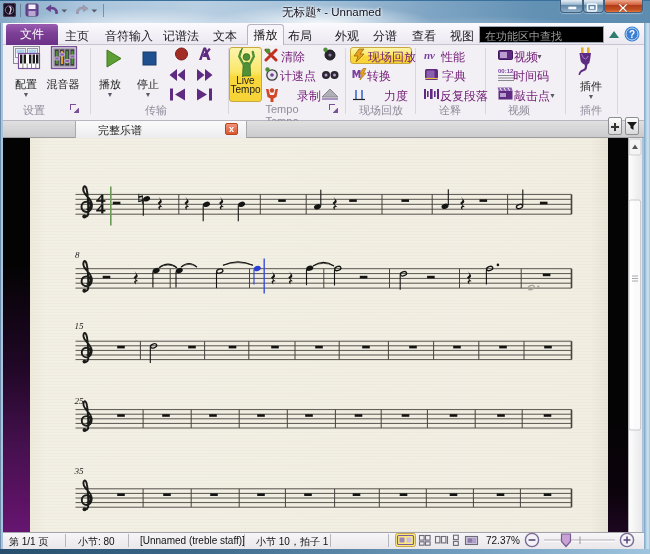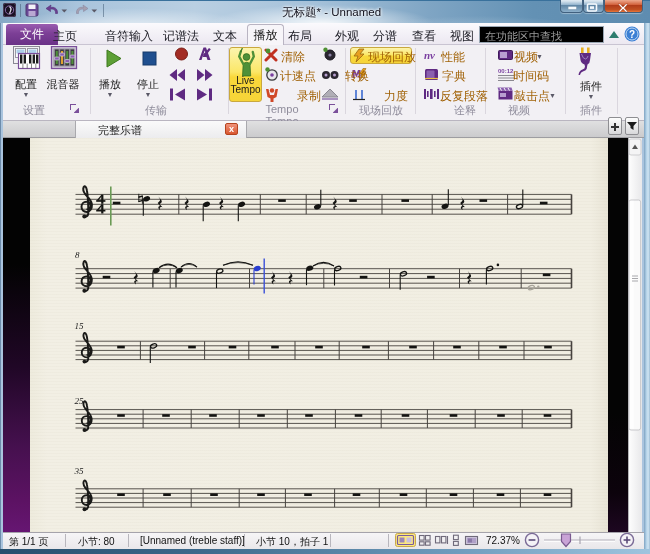--- a/index.html
+++ b/index.html
@@ -34,21 +34,21 @@
     border-radius:3.5px 3.5px 0 0;box-sizing:border-box;display:flex;align-items:center;justify-content:center;
     font-size:12px;color:#141414;}
   #searchbox{left:479px;top:26px;width:125px;height:17px;background:#000000;border:1px solid #9aa7b4;box-sizing:border-box;}
   #searchbox span{position:absolute;left:5px;top:2px;font-size:11px;color:#9a9a9a;}
   
   #ribbon{left:3px;top:45px;width:641px;height:76px;background:#f2f0f4;border-bottom:1px solid #b9b5c0;box-sizing:border-box;}
   .gsep{top:48px;width:1px;height:66px;background:#dad6de;}
   .glabel{top:103px;font-size:11px;color:#8f8c9b;text-align:center;}
   .biglabel{font-size:11px;color:#1a1a1a;text-align:center;}
   .dd{color:#5a5866;font-size:7px;text-align:center;}
-  .rowbtn{font-size:12px;color:#a16207;display:flex;align-items:center;height:16px;}
+  .rowbtn{font-size:12px;color:#701a75;display:flex;align-items:center;height:16px;}
   .launcher{width:9px;height:9px;}
   .launcher:before{content:"";position:absolute;left:0;top:0;width:5px;height:5px;border-left:1.4px solid #7a4f9a;border-top:1.4px solid #7a4f9a;}
   .launcher:after{content:"";position:absolute;right:0;bottom:0;width:5.5px;height:5.5px;background:#7a4f9a;clip-path:polygon(100% 0,100% 100%,0 100%);}
   
   .ylt{background:linear-gradient(#fcf4ae,#fbe768 45%,#f9d83a 55%,#f6d438);border:1px solid #c9a83e;box-sizing:border-box;border-radius:3px;}
   
   #docbar{left:3px;top:121px;width:641px;height:17px;background:linear-gradient(#e0e0e1,#cbcbcd);
     border-bottom:1px solid #9d9da1;box-sizing:border-box;}
   #doctab{left:75px;top:121px;width:172px;height:17px;background:linear-gradient(#fafafa,#ececee);
     border-left:1px solid #a9a9ad;border-right:1px solid #a9a9ad;box-sizing:border-box;}
@@ -106,21 +106,21 @@
 <svg class="abs" style="left:560px;top:0" width="90" height="15" viewBox="0 0 90 15">
   <rect x="8" y="6.5" width="8.5" height="3" rx="1" fill="#f6fafd" stroke="#7a94ab" stroke-width="0.5"></rect>
   <rect x="27.5" y="4" width="9" height="7" rx="1" fill="none" stroke="#f4f8fc" stroke-width="1.6"></rect>
   <rect x="30" y="6.3" width="4" height="2.6" fill="#f4f8fc"></rect>
   <path d="M58 4 L60.2 4 L63 7 L65.8 4 L68 4 L64.3 8 L68 12 L65.8 12 L63 9 L60.2 12 L58 12 L61.7 8 Z" fill="#fff" stroke="#8a2a10" stroke-width="0.4"></path>
 </svg>
 
 <div class="abs" id="tabrow"></div>
 <div class="abs" id="activetab">播放</div>
 <div class="abs" id="filetab">文件</div>
-<div class="abs rtab" style="left:52px;width:26px;">主页</div>
+<div class="abs rtab" style="left:64px;width:26px;">主页</div>
 <div class="abs rtab" style="left:104px;width:50px;">音符输入</div>
 <div class="abs rtab" style="left:162px;width:38px;">记谱法</div>
 <div class="abs rtab" style="left:212px;width:26px;">文本</div>
 <div class="abs rtab" style="left:287px;width:26px;">布局</div>
 <div class="abs rtab" style="left:334px;width:26px;">外观</div>
 <div class="abs rtab" style="left:372px;width:26px;">分谱</div>
 <div class="abs rtab" style="left:411px;width:26px;">查看</div>
 <div class="abs rtab" style="left:449px;width:26px;">视图</div>
 <div class="abs" id="searchbox">
     <span>在功能区中查找</span>
@@ -253,41 +253,41 @@
   <path d="M7 1 L2 8 L6 8 L4 14 L12 6 L8 6 L12 1 Z" fill="#e8a020" stroke="#9a6a10" stroke-width="0.8"></path>
   <path d="M0.5 30 L0.5 22 L3 22 L4.5 26 L6 22 L8.5 22 L8.5 30 L6.5 30 L6.5 25 L4.5 29.5 L2.5 25 L2.5 30 Z" fill="#7a3fa0"></path>
   <path d="M11 20.5 L7.5 26 L10 26 L8 32 L14 25 L11.5 25 L14 20.5 Z" fill="#e8a020" stroke="#9a6a10" stroke-width="0.6"></path>
   <g stroke="#3a6ad0" stroke-width="1.6">
     <line x1="4" y1="42" x2="4" y2="51"></line>
       <line x1="10" y1="42" x2="10" y2="51"></line>
   </g>
   <line x1="1" y1="51.5" x2="13" y2="51.5" stroke="#222" stroke-width="1.2"></line>
 </svg>
 <div class="abs rowbtn" style="left:368px;top:49px;">现场回放</div>
-<div class="abs rowbtn" style="left:345px;top:68px;text-align:right;">转换</div>
+<div class="abs rowbtn" style="left:367px;top:68px;text-align:right;">转换</div>
 <div class="abs rowbtn" style="left:368px;top:88px;margin-left:16px;">力度</div>
 <div class="abs glabel" style="left:357px;width:48px;">现场回放</div>
 
 <svg class="abs" style="left:423px;top:48px" width="18" height="55" viewBox="0 0 18 55">
   <text x="1" y="11" font-size="11" font-style="italic" font-weight="bold" fill="#7a3fa0" font-family="Liberation Serif">nv</text>
   <rect x="2" y="21" width="13" height="11" rx="1.5" fill="#5f2a82"></rect>
   <rect x="3.5" y="22.5" width="8" height="8" rx="1" fill="#8a5fae"></rect>
   <line x1="2" y1="30.5" x2="15" y2="30.5" stroke="#e8c040" stroke-width="1.2"></line>
   <g fill="#5f2a82">
     <rect x="1" y="41" width="2" height="10"></rect>
       <rect x="4" y="43" width="1.6" height="6"></rect>
     <rect x="7" y="41" width="2.6" height="10"></rect>
       <rect x="11" y="43" width="1.6" height="6"></rect>
       <rect x="14" y="41" width="2" height="10"></rect>
   </g>
 </svg>
 <div class="abs rowbtn" style="left:441px;top:49px;">性能</div>
 <div class="abs rowbtn" style="left:442px;top:68px;">字典</div>
 <div class="abs rowbtn" style="left:440px;top:88px;font-family:Liberation Serif, serif;">反复段落</div>
-<div class="abs glabel" style="left:451px;width:28px;">诠释</div>
+<div class="abs glabel" style="left:436px;width:28px;">诠释</div>
 
 <svg class="abs" style="left:497px;top:48px" width="20" height="55" viewBox="0 0 20 55">
   <rect x="1.5" y="2.5" width="14" height="9" rx="1" fill="#5f2a82" stroke="#3f1a5a" stroke-width="1"></rect>
   <rect x="3" y="4" width="7" height="6" fill="#b89fd0"></rect>
   <text x="1" y="25" font-size="6" font-weight="bold" fill="#7a3fa0" font-family="Liberation Sans">00:12</text>
   <g stroke="#8a8890" stroke-width="1">
       <line x1="1" y1="27.5" x2="17" y2="27.5"></line>
       <line x1="1" y1="30" x2="17" y2="30"></line>
       <line x1="1" y1="32.5" x2="17" y2="32.5"></line>
     </g>

